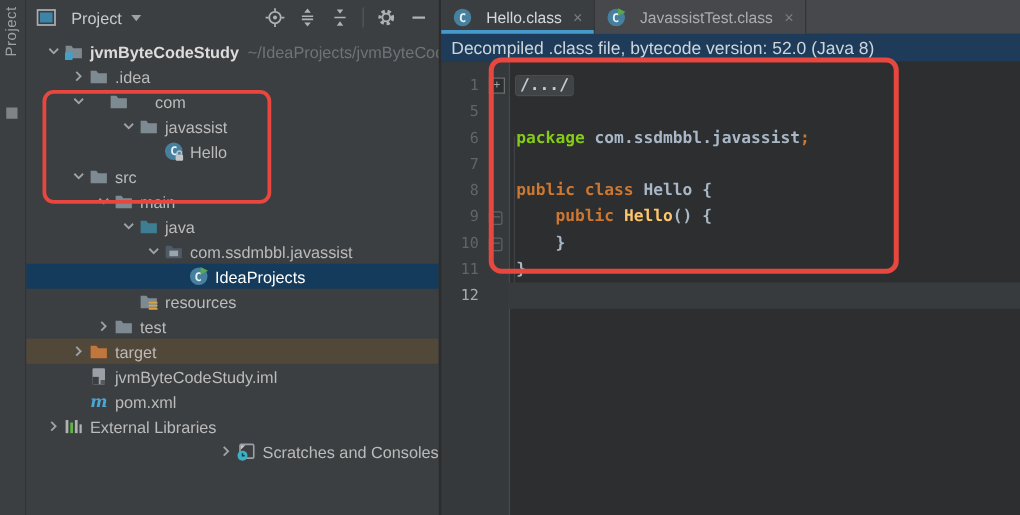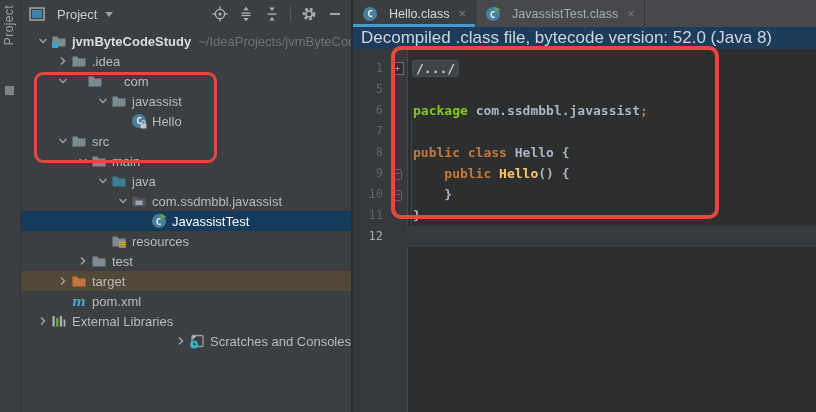--- a/index.html
+++ b/index.html
@@ -30,21 +30,21 @@
   .rect-tree{position:absolute;left:13px;top:72px;width:177px;height:85px;border:3px solid var(--annotation);
        border-radius:9px;pointer-events:none;z-index:5;}
   
   .editor-pane{position:absolute;left:351px;top:0;width:465px;height:100%;border-left:2px solid #2A2C2E;box-sizing:border-box;}
   .tabbar{height:27px;background:#46484B;display:flex;}
   .tab{display:flex;align-items:center;gap:6px;padding:0 9px;font-size:12.5px;color:#A9ADB0;
        background:#46484B;border-right:1px solid #333537;position:relative;cursor:pointer;}
   .tab.active{background:#3B3E41;color:#D6D9DB;}
   .tab.active::after{content:'';position:absolute;left:0;right:0;bottom:0;height:3px;background:var(--tab_underline);}
   .tab .close{color:#7B7F82;font-size:13px;margin-left:3px;line-height:1;}
-  .banner{height:22px;background:var(--banner_bg);color:#CDD6DE;font-size:17px;display:flex;align-items:center;padding-left:8px;}
+  .banner{height:22px;background:var(--banner_bg);color:#CDD6DE;font-size:14px;display:flex;align-items:center;padding-left:8px;}
   .editor{position:absolute;top:49px;left:0;right:0;bottom:0;background:var(--editor_bg);overflow:hidden;
        font-family:"DejaVu Sans Mono",monospace;font-size:13px;line-height:21px;font-weight:bold;}
   .gutter-bg{position:absolute;left:0;top:0;bottom:0;width:54px;background:var(--gutter_bg);border-right:1px solid #46494C;}
   .indent-guide{position:absolute;left:58px;top:60px;width:1px;height:126px;background:#3E4246;}
   #lines{position:absolute;top:9px;left:0;right:0;}
   .line{height:21px;display:flex;}
   .lnum{width:30px;text-align:right;color:var(--line_number);font-weight:normal;font-size:12px;flex:none;}
   .foldcol{width:24px;flex:none;position:relative;}
   .code{flex:1;padding-left:6px;white-space:pre;}
   .line.current .code{background:var(--caret_line);}
@@ -242,21 +242,21 @@
         </div>
         <div class="tree-row selected" style="padding-left: 114px;">
           <span class="twisty"></span>
           <span class="icon">
             <svg width="16" height="16" viewBox="0 0 16 16">
               <circle cx="8" cy="8" r="7" fill="#47809E"></circle>
               <text x="7.5" y="11.5" text-anchor="middle" font-family="DejaVu Sans Mono,monospace" font-weight="bold" font-size="9.5" fill="#EAF3F8">C</text>
               <path d="M9.5 0.5 L15.5 3.5 L9.5 6.5 Z" fill="#5BA74E"></path>
             </svg>
           </span>
-          <span class="tree-label">JavassistTest</span>
+          <span class="tree-label">IdeaProjects</span>
         </div>
         <div class="tree-row" style="padding-left: 74px;">
           <span class="twisty"></span>
           <span class="icon">
             <svg width="16" height="16" viewBox="0 0 16 16">
               <path d="M1.5 13.5 v-10 h4.6 l1.5 2 h6.9 v8 Z" fill="#7E8A92"></path>
               <g stroke="#D9A343" stroke-width="1.4">
                 <line x1="8" y1="9" x2="15" y2="9"></line>
                 <line x1="8" y1="11.5" x2="15" y2="11.5"></line>
                 <line x1="8" y1="14" x2="15" y2="14"></line>
@@ -283,20 +283,31 @@
             <svg width="16" height="16" viewBox="0 0 16 16">
               <path d="M6 4.5 L9.5 8 L6 11.5" fill="none" stroke="#9DA2A6" stroke-width="1.5"></path>
             </svg>
           </span>
           <span class="icon">
             <svg width="16" height="16" viewBox="0 0 16 16">
               <path d="M1.5 13.5 v-10 h4.6 l1.5 2 h6.9 v8 Z" fill="#C1763C"></path>
             </svg>
           </span>
           <span class="tree-label">target</span>
+        </div>
+        <div class="tree-row" style="padding-left: 34px;">
+          <span class="twisty"></span>
+          <span class="icon">
+            <svg width="16" height="16" viewBox="0 0 16 16">
+              <rect x="3" y="1.5" width="10" height="13" rx="1" fill="#9AA0A6"></rect>
+              <rect x="3" y="8.5" width="5" height="6" fill="#3C3F41"></rect>
+              <rect x="9.5" y="11" width="3.5" height="3.5" fill="#55595D"></rect>
+            </svg>
+          </span>
+          <span class="tree-label">jvmByteCodeStudy.iml</span>
         </div>
         <div class="tree-row" style="padding-left: 34px;">
           <span class="twisty"></span>
           <span class="icon">
             <svg width="16" height="16" viewBox="0 0 16 16">
               <text x="8" y="12.5" text-anchor="middle" font-family="DejaVu Serif,serif" font-style="italic" font-weight="bold" font-size="13" fill="#49A6D6">m</text>
             </svg>
           </span>
           <span class="tree-label">pom.xml</span>
         </div>

